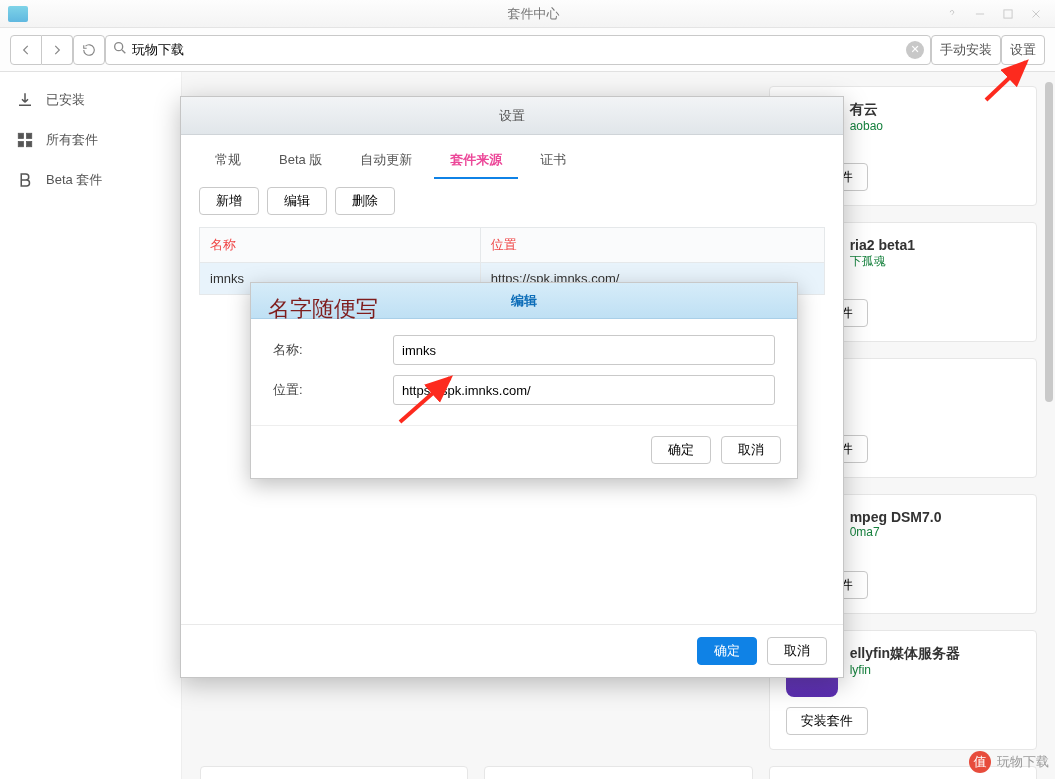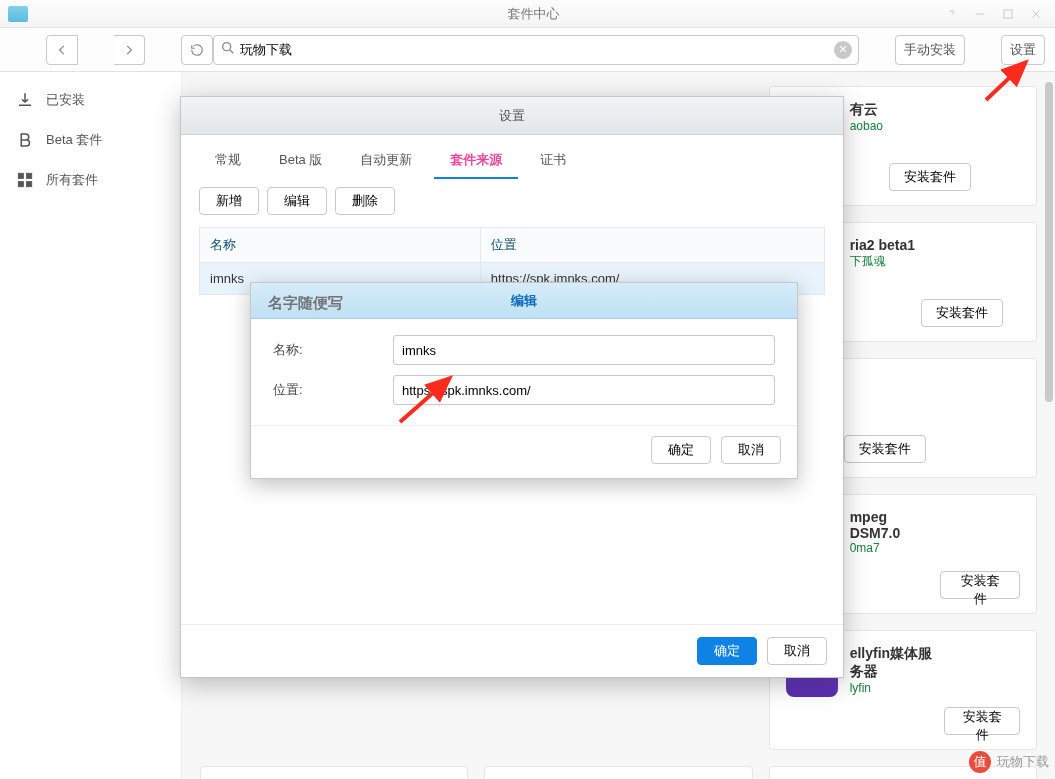--- a/index.html
+++ b/index.html
@@ -8,21 +8,21 @@
   
   .titlebar { height: 28px; background: linear-gradient(#fdfdfd,#f4f4f4); border-bottom:1px solid #e4e4e4; display:flex; align-items:center; position:relative; }
   .titlebar .app-ico { width:20px; height:16px; margin:0 8px; background: linear-gradient(#7ed3e8,#60b8e0); border-radius:2px; position:relative; }
   .titlebar .title { position:absolute; left:12px; right:0; text-align:center; color:#777; font-size:13px; }
   .titlebar .win-ctrl { margin-left:auto; display:flex; gap:10px; padding-right:10px; }
   .win-btn { width:18px; height:18px; display:flex; align-items:center; justify-content:center; color:#c9c9c9; cursor:pointer; }
   .win-btn svg { width:14px; height:14px; stroke:#c4c4c4; stroke-width:1.5; fill:none; }
 
   
   .toolbar { height:44px; background:#fdfdfd; border-bottom:1px solid #e1e1e1; display:flex; align-items:center; padding:0 10px; gap:0; }
-  .tb-btn { height:30px; min-width:30px; border:1px solid #c9c9c9; border-radius:4px; background:#fff; display:flex; align-items:center; justify-content:center; cursor:pointer; color:#555; padding:0 8px;margin-left:36px; }
+  .tb-btn { height:30px; min-width:30px; border:1px solid #c9c9c9; border-radius:4px; background:#fff; display:flex; align-items:center; justify-content:center; cursor:pointer; color:#555; padding:0 8px; }
   .tb-btn svg { width:14px; height:14px; stroke:#878787; stroke-width:2; fill:none; }
   .nav-group{display:flex;}
   .nav-group .tb-btn:first-child{border-radius:4px 0 0 4px;}
   .nav-group .tb-btn:last-child{border-radius:0 4px 4px 0; border-left:none;}
   .searchbox { flex:1; height:30px; border:1px solid #c9c9c9; border-radius:4px; display:flex; align-items:center; padding:0 6px; background:#fff; }
   .searchbox svg{width:16px;height:16px;stroke:#888;stroke-width:2;fill:none;margin-right:4px;}
   .searchbox input { flex:1; border:none; outline:none; height:26px; font-size:13px; }
   .searchbox .clear { width:18px;height:18px;border-radius:50%;background:#c8c8c8;color:#fff;display:flex;align-items:center;justify-content:center;font-size:11px;cursor:pointer;}
 
   
@@ -32,58 +32,58 @@
   .side-item.active { background:#0f82e6; color:#fff; }
   .side-item .ico { width:18px; height:18px; display:flex; align-items:center; justify-content:center; }
   .side-item .ico svg{width:18px;height:18px;fill:#555;stroke:#555;}
   .side-item.active .ico svg{fill:#fff;stroke:#fff;}
 
   .main { flex:1; background:#f7f7f7; padding:14px 18px 14px 18px; overflow:auto; position:relative; }
   .scroll-track{position:absolute; top:0; right:2px; bottom:0; width:8px;}
   .scroll-thumb{position:absolute; left:0; right:0; background:#c9c9c9; border-radius:4px;}
 
   .grid { display:grid; grid-template-columns:repeat(3,1fr); gap:16px; }
-  .card { background:#fff; border:1px solid #e6e6e6; border-radius:4px; padding:14px 16px; display:flex; flex-direction:row; gap:6px; min-height:120px; }
+  .card { background:#fff; border:1px solid #e6e6e6; border-radius:4px; padding:14px 16px; display:flex; flex-direction:column; gap:6px; min-height:120px; }
   .card .row1 { display:flex; align-items:flex-start; gap:12px; }
   .pkg-ico { width:52px; height:52px; border-radius:8px; flex-shrink:0; }
   .card-title { font-weight:600; color:#333; font-size:14px; }
   .card-author { color:#15803d; font-size:12px; }
   .install-btn { margin-top:auto; align-self:flex-start; height:28px; padding:0 14px; border:1px solid #c9c9c9; border-radius:4px; background:#fff; cursor:pointer; }
 
   .bottom-row { display:grid; grid-template-columns:repeat(3,1fr); gap:16px; margin-top:16px; }
   .mini { background:#fff; border:1px solid #e6e6e6; border-radius:4px; padding:12px 14px; display:flex; align-items:center; gap:12px; }
 
   
   .dialog { position:absolute; left:180px; top:96px; width:664px; height:582px; background:#fff; border:1px solid #c5c5c5; box-shadow:0 6px 24px rgba(0,0,0,0.25); display:flex; flex-direction:column; }
   .dialog-hd { height:38px; background:linear-gradient(#f2f4f6,#e1e6ea); border-bottom:1px solid #cfd4d8; display:flex; align-items:center; justify-content:center; color:#555;}
   .dlg-tabs { display:flex; gap:6px; padding:8px 18px 0 18px; }
   .dlg-tab { padding:8px 16px; color:#555; cursor:pointer; border-bottom:2px solid transparent; }
   .dlg-tab.active { color:#ec4899; border-bottom:2px solid #0f82e6; font-weight:600;}
   .dlg-actions { display:flex; gap:8px; padding:8px 18px; }
   .dlg-btn { height:28px; padding:0 16px; border:1px solid #c9c9c9; border-radius:4px; background:#fff; cursor:pointer;}
   .tbl { margin:4px 18px 0 18px; border:1px solid #e5e8ea;}
-  .tbl-head { display:flex; background:#fafbfc; color:#0c4a6e; border-bottom:1px solid #e5e8ea;}
+  .tbl-head { display:flex; background:#fafbfc; color:#ef4444; border-bottom:1px solid #e5e8ea;}
   .tbl-head div, .tbl-row div { padding:8px 10px; }
   .tbl-row { display:flex; background:#e8f3fb; color:#333;}
   .col-name{width:45%; border-right:1px solid #e5e8ea;}
   .col-loc{width:55%;}
   .dlg-footer { margin-top:auto; padding:12px 16px; display:flex; justify-content:flex-end; gap:10px; border-top:1px solid #e9e9e9;}
   .primary { background:#0f82e6; color:#fff; border:1px solid #0f82e6;}
 
   
   .subdlg { position:absolute; left:250px; top:282px; width:548px; background:#fff; border:1px solid #c8c8c8; box-shadow:0 6px 20px rgba(0,0,0,0.25); }
   .subdlg-hd { height:36px; background:linear-gradient(#d6ecf9,#bfe0f4); display:flex; align-items:center; justify-content:center; color:#0d6db8; font-weight:600; border-bottom:1px solid #a9cfe8;}
   .subdlg-body { padding:16px 22px 10px 22px; }
   .form-row { display:flex; align-items:center; margin-bottom:10px; }
   .form-row label { width:120px; color:#444; }
   .form-row input { flex:1; height:30px; border:1px solid #c9c9c9; border-radius:3px; padding:0 8px; font-size:13px;}
   .subdlg-foot { padding:10px 16px 14px 16px; display:flex; justify-content:flex-end; gap:10px; border-top:1px solid #eee;}
 
   
-  .annot-red { position:absolute; color:#737373; font-size:15px; font-weight:700; }
+  .annot-red { position:absolute; color:#7f1d1d; font-size:22px; font-weight:400; }
   .arrow { position:absolute; }
 
   .watermark{position:absolute;right:6px;bottom:6px;display:flex;align-items:center;gap:6px;color:#999;font-size:13px;}
   .watermark .circ{width:22px;height:22px;border-radius:50%;background:#e74c3c;color:#fff;display:flex;align-items:center;justify-content:center;font-size:13px;}
 </style>
 </head>
 <body>
 
 <div class="titlebar">
   <div class="app-ico"></div>
@@ -144,39 +144,39 @@
 
 <div class="body">
   <div class="sidebar">
     <div class="side-item">
       <span class="ico">
           <svg viewBox="0 0 24 24">
             <path d="M12 3v12m0 0l-4-4m4 4l4-4M4 19h16" stroke-width="2" fill="none"></path>
           </svg>
         </span>
       <span>已安装</span>
-    </div>
-    <div class="side-item">
-      <span class="ico">
-          <svg viewBox="0 0 24 24">
-            <path d="M7 4h6a4 4 0 0 1 0 8H7zM7 12h7a4 4 0 0 1 0 8H7z" fill="none" stroke-width="2"></path>
-          </svg>
-        </span>
-      <span>Beta 套件</span>
     </div>
     <div class="side-item">
       <span class="ico">
           <svg viewBox="0 0 24 24">
             <rect x="3" y="3" width="7" height="7"></rect>
             <rect x="14" y="3" width="7" height="7"></rect>
             <rect x="3" y="14" width="7" height="7"></rect>
             <rect x="14" y="14" width="7" height="7"></rect>
           </svg>
         </span>
       <span>所有套件</span>
+    </div>
+    <div class="side-item">
+      <span class="ico">
+          <svg viewBox="0 0 24 24">
+            <path d="M7 4h6a4 4 0 0 1 0 8H7zM7 12h7a4 4 0 0 1 0 8H7z" fill="none" stroke-width="2"></path>
+          </svg>
+        </span>
+      <span>Beta 套件</span>
     </div>
   </div>
 
   <div class="main">
     <div class="grid">
 
       <div class="card" style="visibility:hidden"></div>
       <div class="card" style="visibility:hidden"></div>
       <div class="card">
         <div class="row1">

